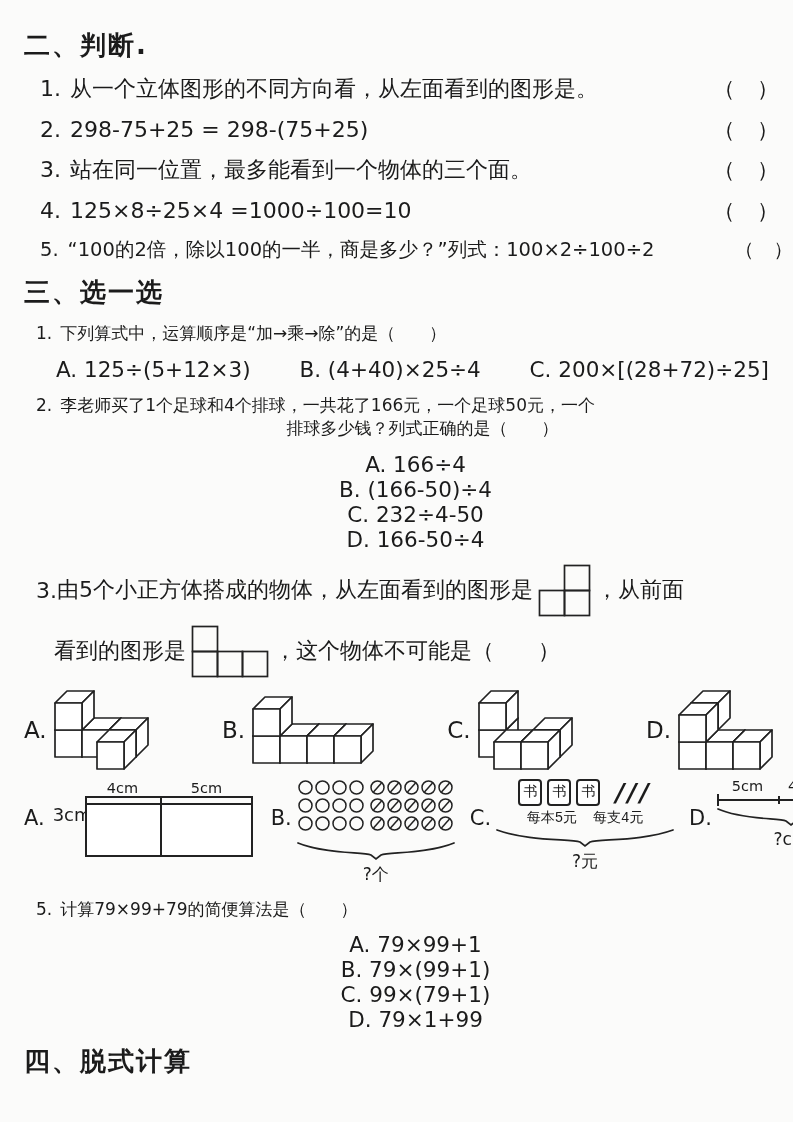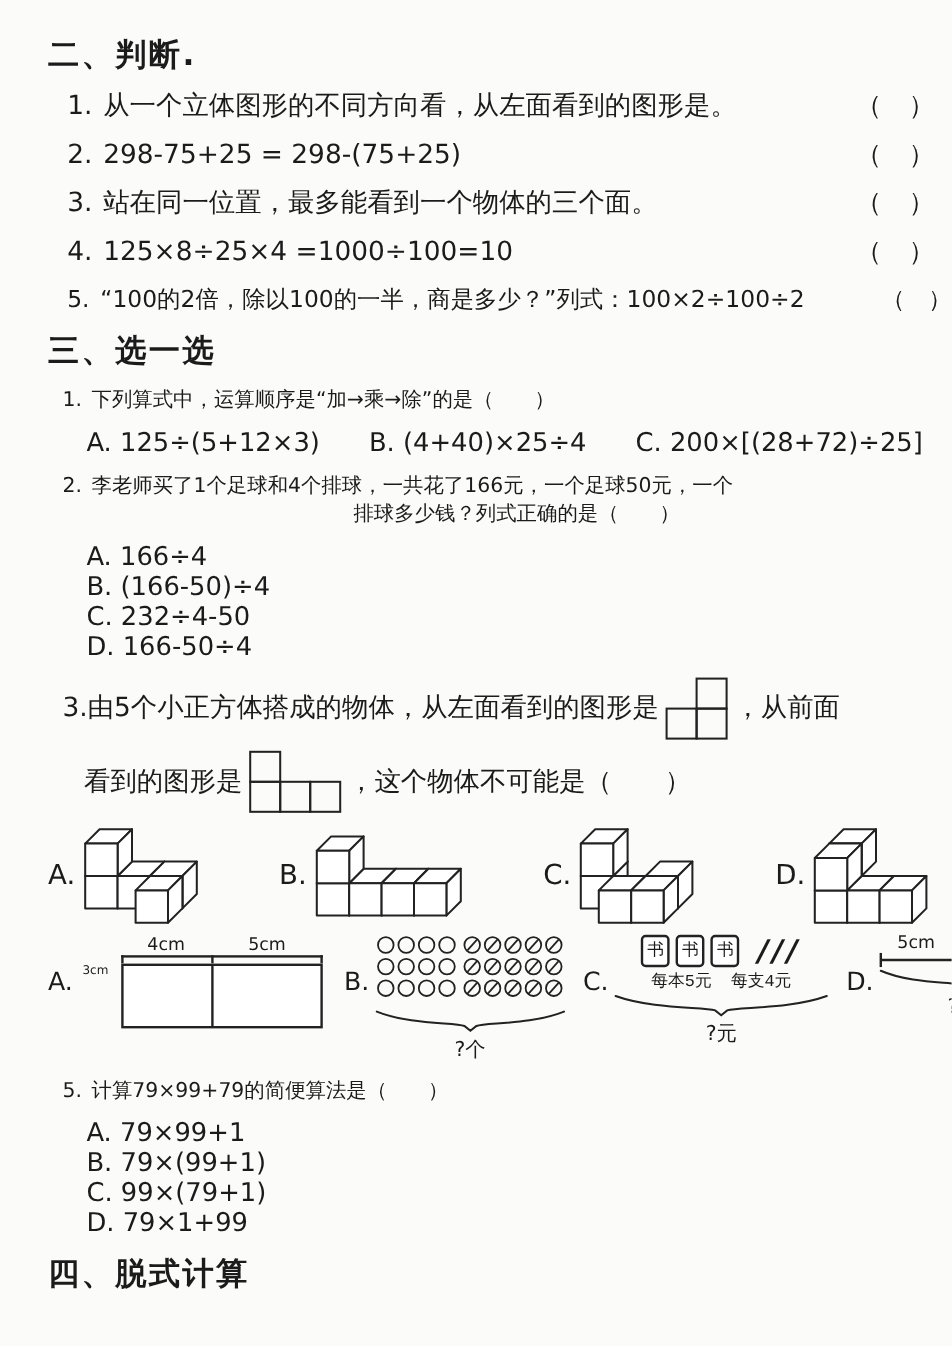--- a/index.html
+++ b/index.html
@@ -3,38 +3,38 @@
 <meta charset="utf-8">
 <style>
   * { margin:0; padding:0; box-sizing:border-box; }
   html,body { width:793px; height:1122px; }
   body {
     background:#fbfbfa;
     color:#1b1b1b;
     font-family:"DejaVu Sans", sans-serif;
     overflow:hidden;
   }
-  .sheet { padding:24px 14px 0 40px; }
+  .sheet { padding:24px 14px 0 24px; }
 
   .sec-title { font-size:26px; font-weight:700; letter-spacing:2px; margin:4px 0 8px 0; }
 
   
   .judge { padding-left:16px; }
   .jitem { display:flex; align-items:baseline; font-size:22px; margin:12px 0; line-height:1.3; }
   .jnum { margin-right:9px; }
   .jbracket { margin-left:auto; white-space:nowrap; padding-left:6px; }
   .jitem.tight { font-size:19.5px; }
   .jitem.tight .jbracket { margin-right:-14px; }
 
   
   .q { font-size:17px; margin:12px 0 8px 12px; line-height:1.35; }
   .q .qnum { margin-right:8px; }
   .qline2 { margin-left:30px;text-align:center; }
   .opts { display:flex; justify-content:space-between; font-size:21.5px; margin:12px 10px 12px 32px; }
-  .opts span { white-space:nowrap; }
+  .opts span { white-space:nowrap;text-align:center; }
   .opts.four { margin-right:4px;flex-direction:column; }
 
   .qfig-line { display:flex; align-items:center; font-size:22px; margin:8px 0 4px 12px; }
   .qfig-line.second { margin-left:30px; }
   .inline-fig { display:inline-block; margin:0 5px; line-height:0; }
 
   
   .cube-row { display:flex; justify-content:space-between; align-items:center; margin:10px 4px 6px 0; }
   .cube-opt { display:flex; align-items:center; gap:5px; }
   .cube-label { font-size:23px; }
@@ -46,21 +46,21 @@
   .dcol { display:flex; flex-direction:column; align-items:center; }
 
   .rectblock { position:relative; margin-left:36px; margin-top:2px; }
   .toplabels { display:flex; font-size:14.5px; }
   .toplabels .t1 { width:45%; text-align:center; }
   .toplabels .t2 { flex:1; text-align:center; }
   .measure { position:relative; border-top:2px solid #222; height:5px; margin-bottom:2px; }
   .measure .tick { position:absolute; top:-2px; width:2px; height:7px; background:#222; }
   .rectA { width:168px; height:54px; border:2px solid #222; position:relative; background:#fff; }
   .rectA .divider { position:absolute; left:45%; top:0; bottom:0; width:2px; background:#222; }
-  .cm3 { position:absolute; left:-32px; top:24px; font-size:10px; }
+  .cm3 { position:absolute; left:-32px; top:24px; font-size:18px; }
 
   .books-row { display:flex; align-items:center; gap:5px; }
   .book { width:24px; height:27px; border:2px solid #222; border-radius:4px;
           font-size:14px; display:flex; align-items:center; justify-content:center; background:#fff; }
   .slashes { font-size:25px; font-style:italic; font-weight:700; letter-spacing:3px; margin-left:10px; }
   .plabels { display:flex; gap:16px; font-size:14px; margin-top:2px;font-family:Liberation Mono, monospace; }
 
   .seg-labels { display:flex; font-size:14.5px; width:150px; }
   .seg-labels .s1 { width:42%; text-align:center; }
   .seg-labels .s2 { width:33%; text-align:center; }

